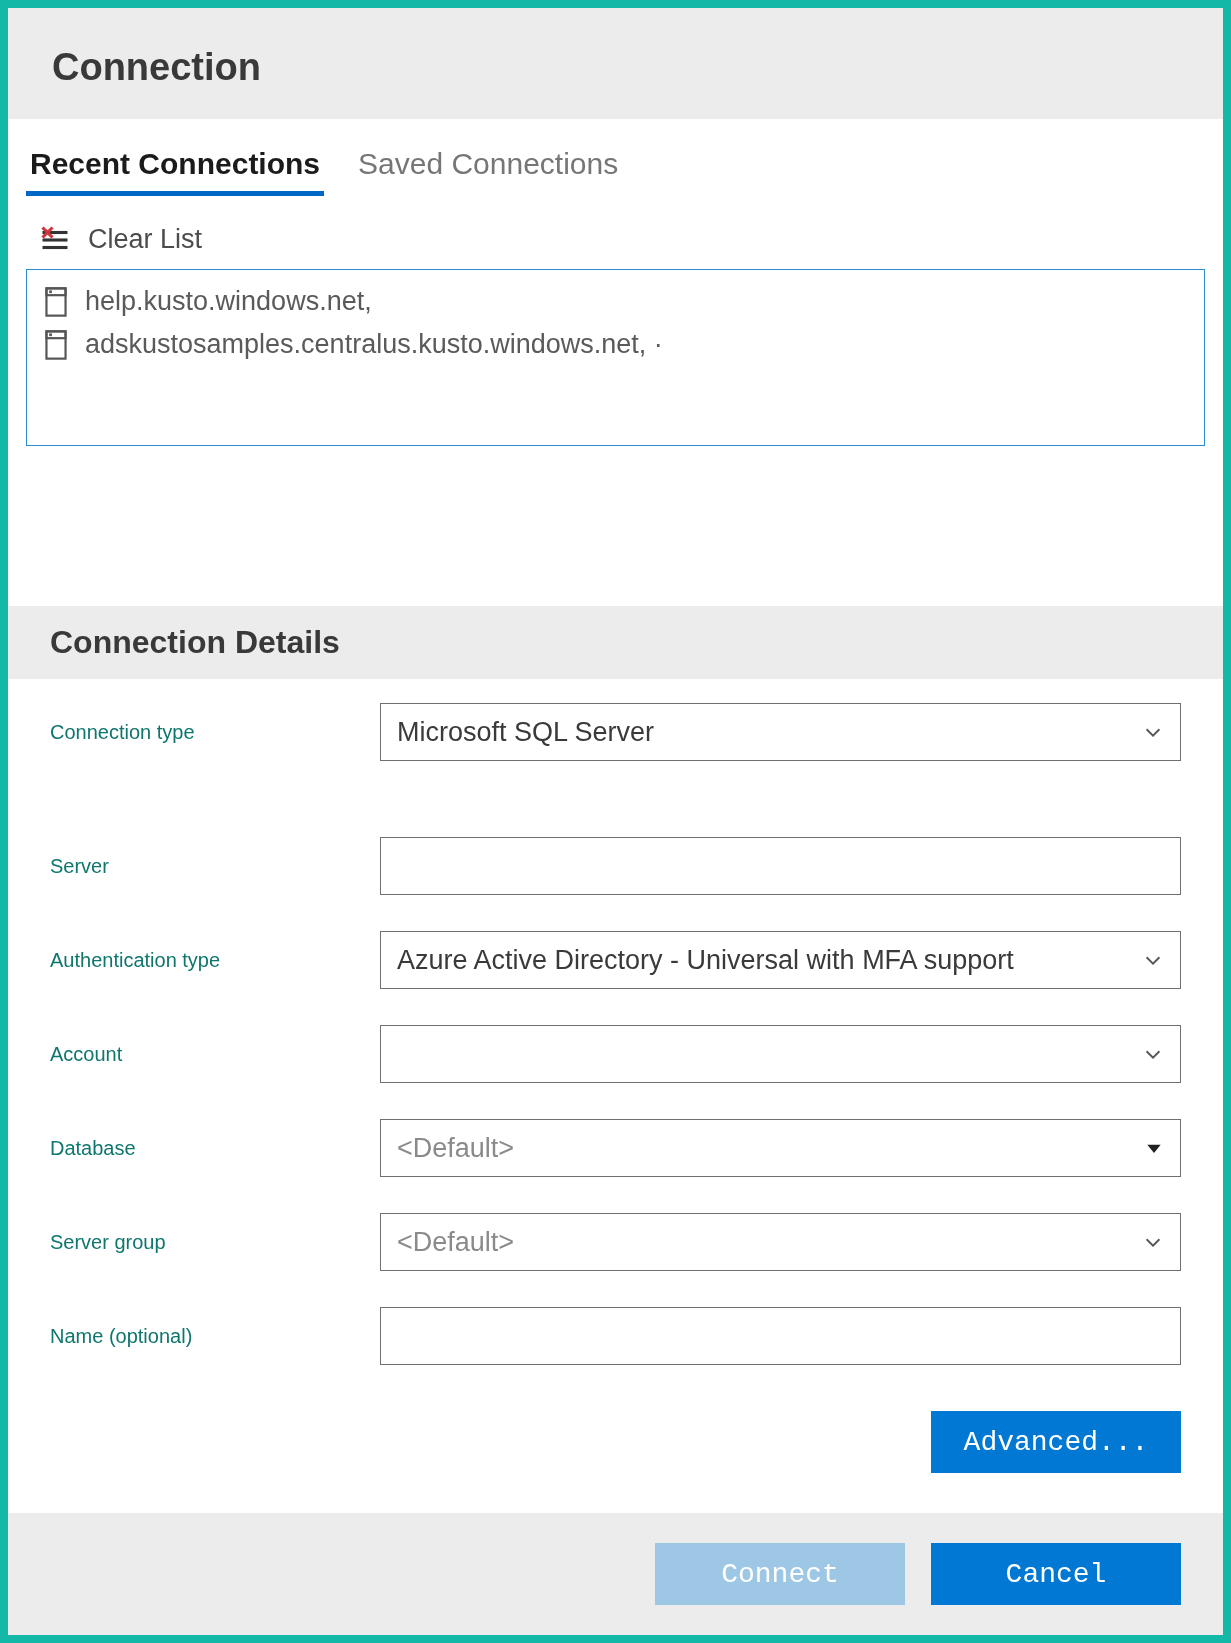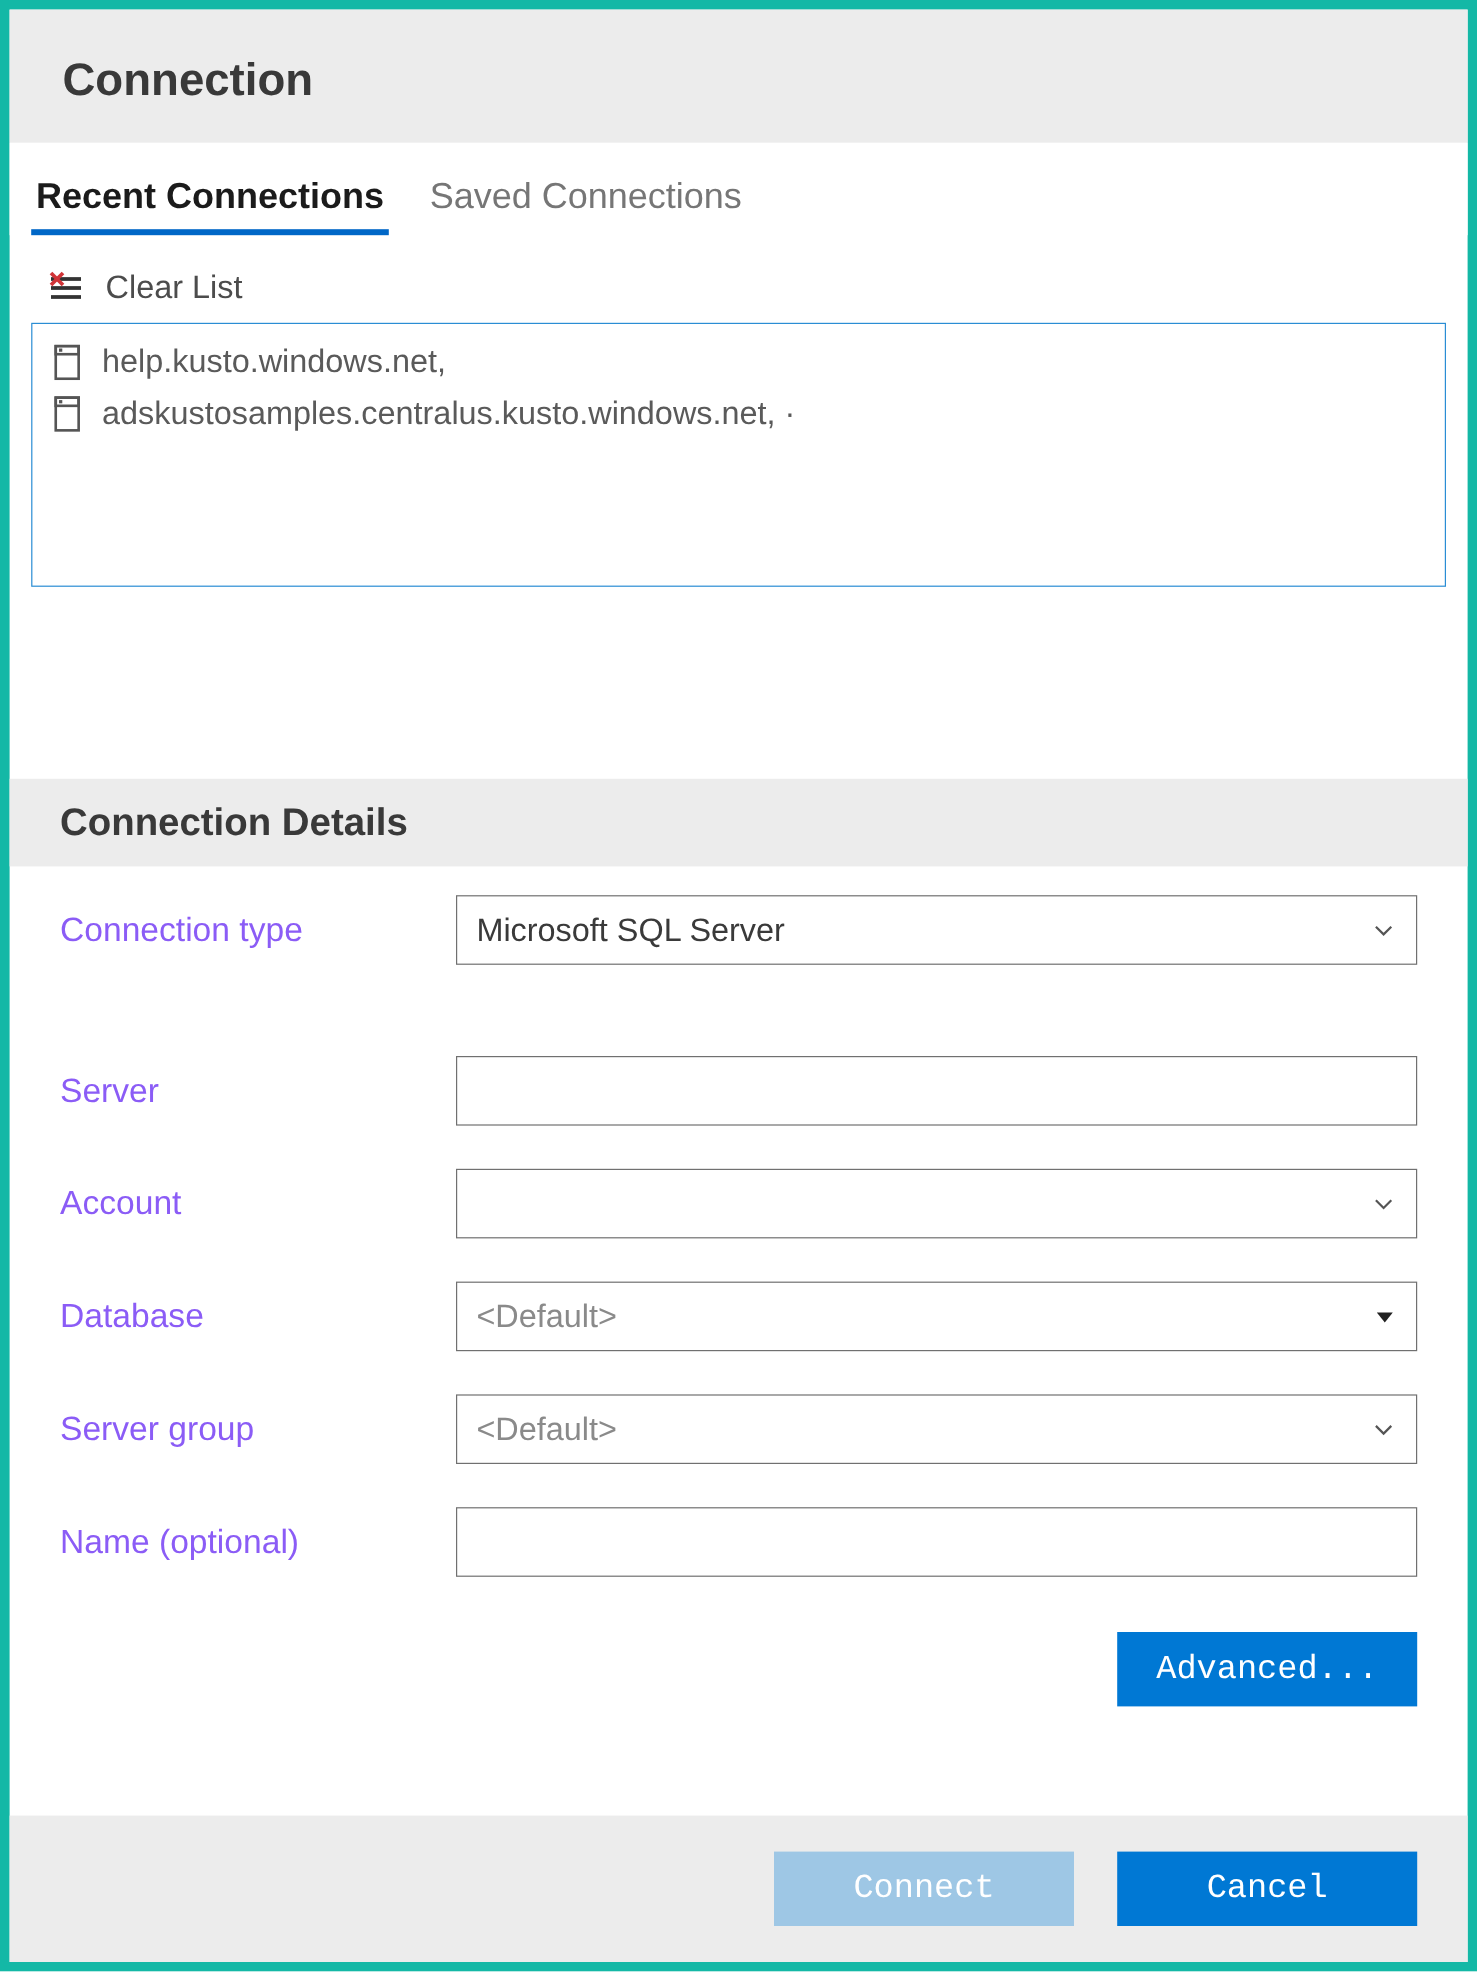--- a/index.html
+++ b/index.html
@@ -87,22 +87,22 @@
     padding: 24px 42px 10px 42px;
   }
   .row {
     display:flex;
     align-items:center;
     margin-bottom: 36px;
   }
   .row.gap-lg { margin-bottom: 76px; }
   .lbl {
     width: 330px;
-    font-size:28px;
-    color:#8b5cf6;
+    font-size:20px;
+    color:#0f766e;
   }
   .fld {
     flex:1;
   }
   .inputish {
     width:100%;
     height:58px;
     border:1px solid #707070;
     background:#fff;
     display:flex;
@@ -129,21 +129,21 @@
     font-family:Liberation Mono, monospace;
   }
   .btn-primary { background:#0078d4; color:#fff; }
   .btn-primary.disabled { background:#9ec7e5; color:#fff; cursor:default; }
   .footer {
     margin-top:auto;
     background:#ececec;
     padding: 30px 42px;
     display:flex;
     justify-content:flex-end;
-    gap: 36px;
+    gap: 26px;
   }
 </style>
 </head>
 <body>
 
 <div class="dialog">
 
   <div class="hdr">
     <h1>Connection</h1>
   </div>
@@ -211,20 +211,33 @@
 
     <div class="row">
       <div class="lbl">Server</div>
       <div class="fld">
         <div class="inputish">
           <span></span>
         </div>
       </div>
     </div>
 
+    <div class="row">
+      <div class="lbl">Authentication type</div>
+      <div class="fld">
+        <div class="inputish">
+          <span>Azure Active Directory - Universal with MFA support</span>
+          <span class="chev">
+              <svg viewBox="0 0 24 24">
+                <polyline points="5 9 12 16 19 9"></polyline>
+              </svg>
+            </span>
+        </div>
+      </div>
+    </div>
 
     <div class="row">
       <div class="lbl">Account</div>
       <div class="fld">
         <div class="inputish">
           <span></span>
           <span class="chev">
               <svg viewBox="0 0 24 24">
                 <polyline points="5 9 12 16 19 9"></polyline>
               </svg>

